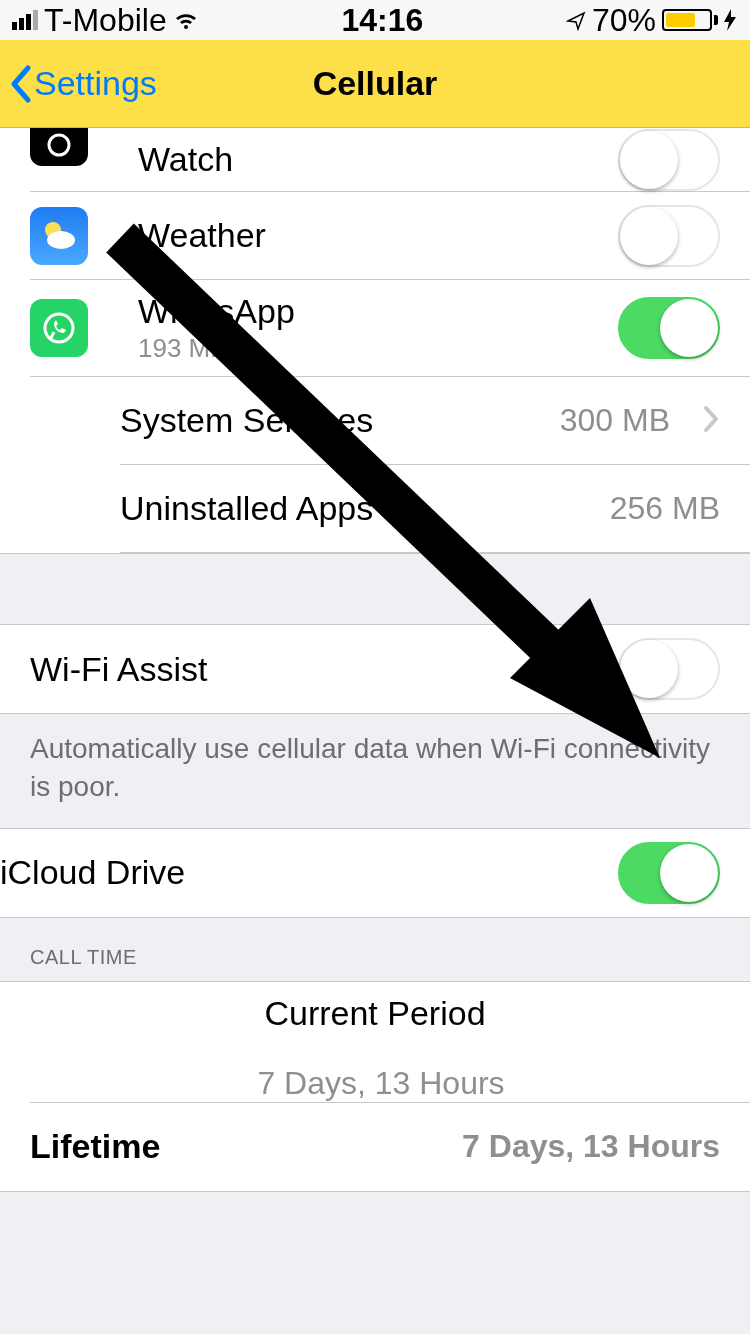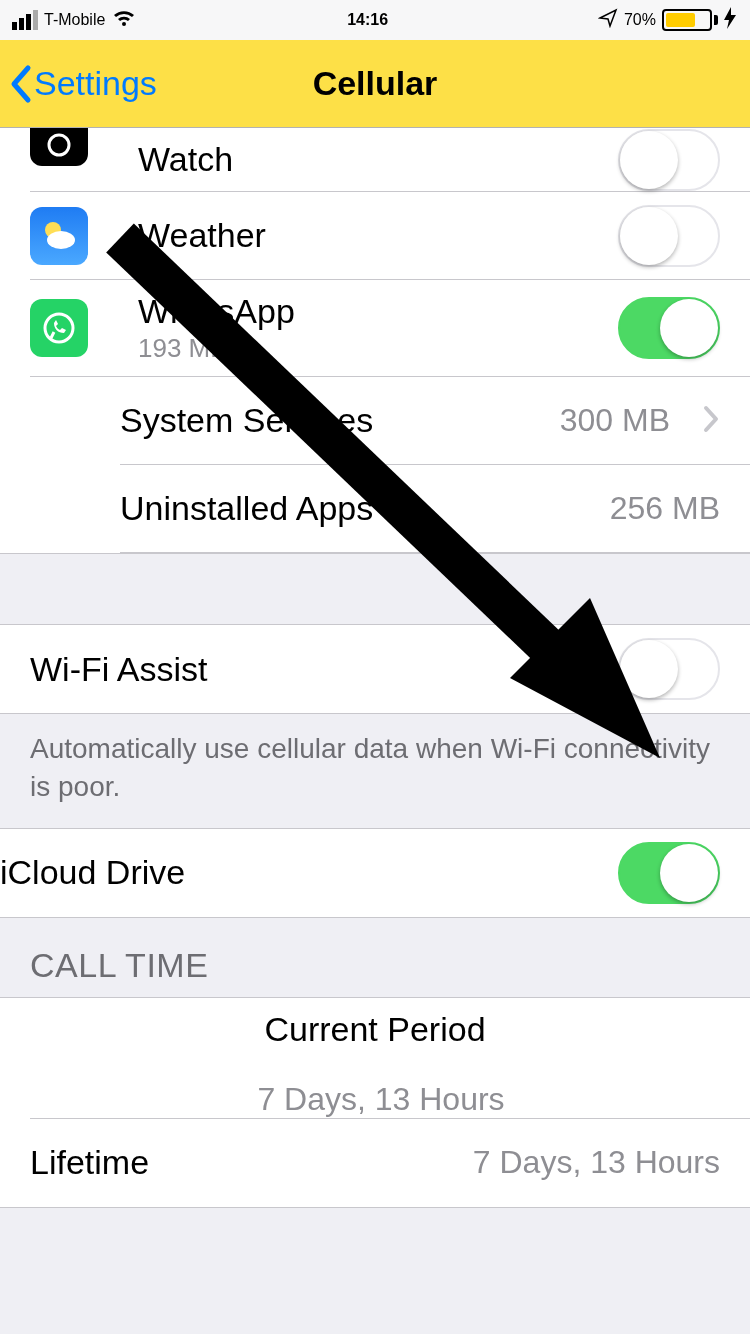--- a/index.html
+++ b/index.html
@@ -1,17 +1,17 @@
 <!DOCTYPE html>
 <html><head>
 <meta charset="utf-8">
 <style>
   * { box-sizing: border-box; margin: 0; padding: 0; }
   html, body { width: 750px; height: 1334px; font-family: -apple-system, "Helvetica Neue", Helvetica, Arial, sans-serif; background: #efeff4; overflow: hidden; }
-  .status-bar { height: 40px; display: flex; align-items: center; justify-content: space-between; padding: 0 12px; background:#f7f7f8; font-size: 16px; font-weight:500; }
+  .status-bar { height: 40px; display: flex; align-items: center; justify-content: space-between; padding: 0 12px; background:#f7f7f8; font-size: 32px; font-weight:500; }
   .status-left, .status-right { display:flex; align-items:center; gap:6px; }
   .status-center { font-weight:700; }
   .signal-bars { display:flex; align-items:flex-end; gap:2px; height:20px;}
   .signal-bars span { width:5px; background:#000; display:block;}
   .signal-bars span:nth-child(1){height:8px;}
   .signal-bars span:nth-child(2){height:12px;}
   .signal-bars span:nth-child(3){height:16px;}
   .signal-bars span:nth-child(4){height:20px;background:#aaa;}
   .battery { display:flex; align-items:center; gap:2px;}
   .battery-body { width:50px; height:22px; border:2px solid #000; border-radius:4px; position:relative; padding:2px;}
@@ -33,23 +33,23 @@
   .cell .value { font-size:32px; color:#8e8e93; margin-left:12px;}
   .chevron { margin-left:12px; color:#c7c7cc; }
   .switch { width:102px; height:62px; border-radius:31px; position:relative; cursor:pointer; flex-shrink:0;}
   .switch.off { background:#fff; border:2px solid #e5e5ea;}
   .switch.on  { background:#4cd964; border:2px solid #4cd964;}
   .switch .knob { width:58px; height:58px; border-radius:50%; background:#fff; position:absolute; top:0; box-shadow:0 2px 4px rgba(0,0,0,0.3);}
   .switch.off .knob { left:0; }
   .switch.on .knob  { right:0; }
   .spacer { height:70px; }
   .footer-text { font-size:28px; color:#6d6d72; padding:16px 30px 22px 30px; line-height:1.35;}
-  .section-header { font-size:34px; color:#6d6d72; padding:28px 30px 12px 30px; letter-spacing:0.5px;}
+  .section-header { font-size:20px; color:#6d6d72; padding:28px 30px 12px 30px; letter-spacing:0.5px;}
   .group { background:#fff; border-top:1px solid #c8c7cc; border-bottom:1px solid #c8c7cc;}
-  .group .cell:last-child.inset { border-bottom:none; }
+  .group .cell:last-child.inset { border-bottom:none;font-weight:bold; }
   .arrow-overlay { position:absolute; left:100px; top:90px; pointer-events:none; }
   .icon-watch { background:#000; }
   .icon-weather { background:linear-gradient(#1f7cf3,#4aa8ff);}
   .icon-whatsapp { background:#25d366;}
 </style>
 </head>
 <body>
 
 <div class="status-bar">
   <div class="status-left">

